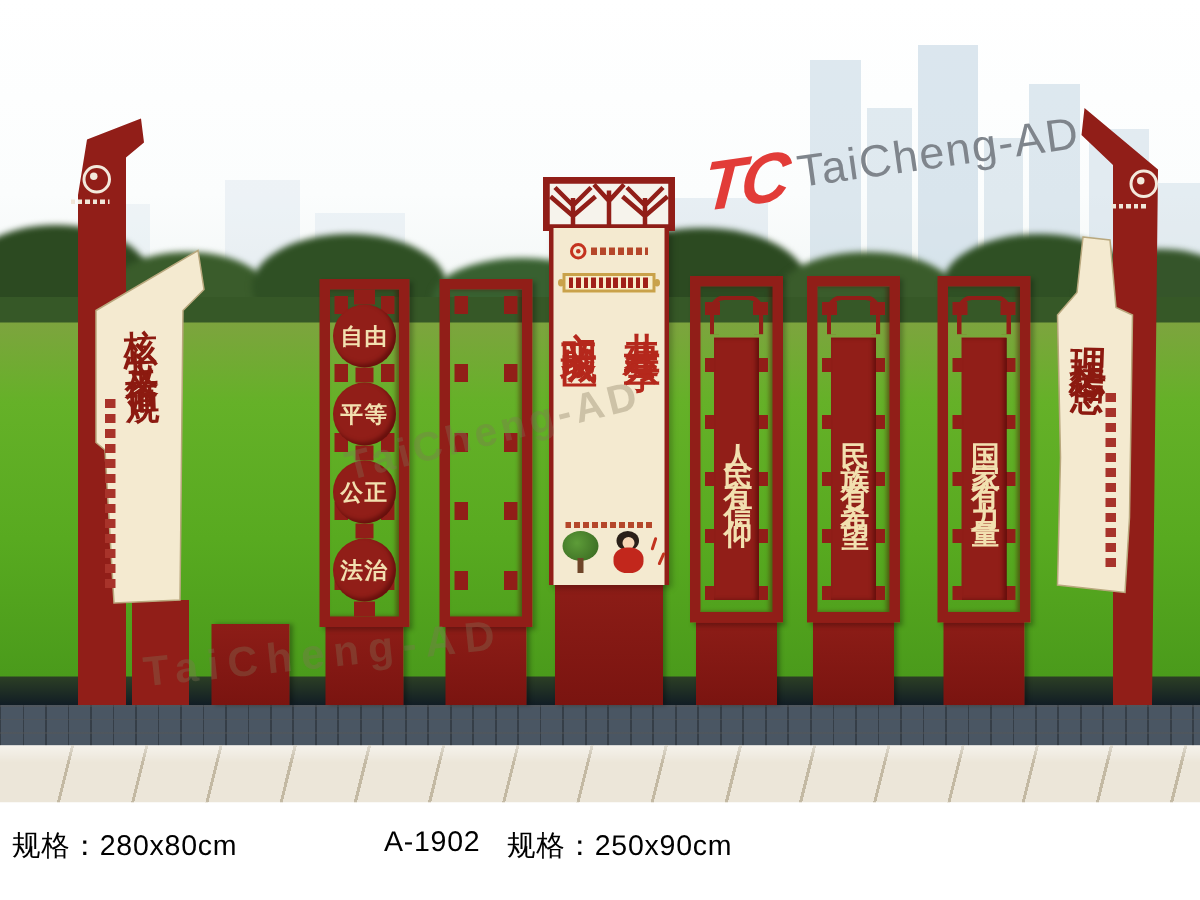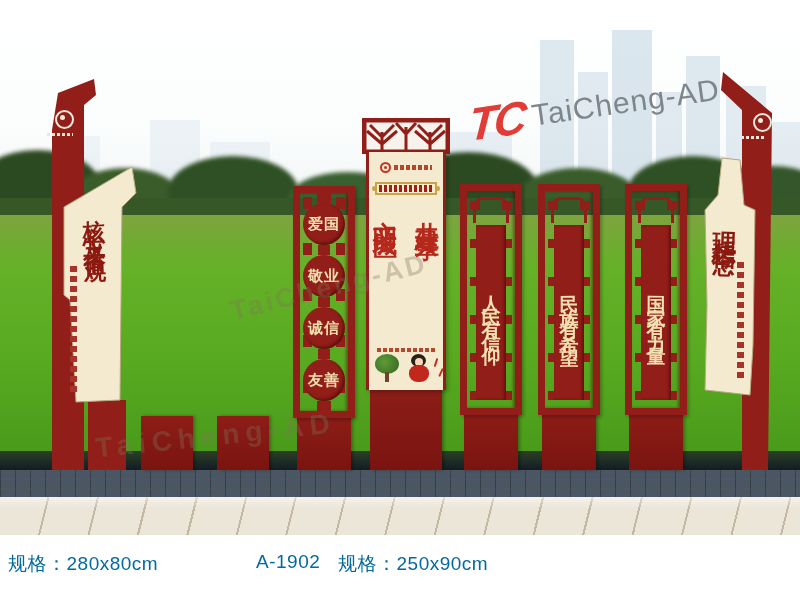--- a/index.html
+++ b/index.html
@@ -98,21 +98,21 @@
 
   
   #bigWm{left:468px;top:80px;z-index:40;transform:rotate(-8deg);display:flex;
         align-items:center;gap:8px;white-space:nowrap;}
   #bigWm .tc{font-size:46px;font-weight:900;font-style:italic;color:#e23c38;
         letter-spacing:-3px;transform:skewX(-12deg);}
   #bigWm .nm{font-size:30px;color:#7f858c;letter-spacing:1px;}
   .faintWm{z-index:41;color:rgba(130,118,88,.34);font-weight:bold;white-space:nowrap;}
 
   
-  .spec{top:551px;z-index:60;color:#0369a1;font-size:19px;font-weight:500;
+  .spec{top:551px;z-index:60;color:#000000;font-size:19px;font-weight:500;
         letter-spacing:.5px;white-space:nowrap;}
 </style>
 </head>
 <body>
 
 <div id="stage">
 
   <div class="abs" id="sky"></div>
   <div class="abs bldg" style="left:540px;top:40px;width:34px;height:192px;opacity:.55"></div>
   <div class="abs bldg" style="left:578px;top:72px;width:30px;height:160px;opacity:.5"></div>
@@ -149,44 +149,48 @@
     <polygon points="34,152 102,112 106,138 92,152 90,345 46,347 40,245 34,240" fill="#f4ead0" stroke="#b9a87e" stroke-width="1"></polygon>
   </svg>
   <div class="abs emblem" style="left:55px;top:110px"></div>
   <div class="abs emdash" style="left:47px;top:133px;width:26px"></div>
   <div class="abs dashcol" style="left:70px;top:266px;height:126px"></div>
   <div class="abs bladeTitle vtext" style="left:81px;top:202px;height:196px;transform:rotate(-2deg)">核心主义价值观</div>
 
   <div class="abs base" style="left:141px;top:416px;width:52px;height:54px"></div>
 
   <div class="abs base" style="left:217px;top:416px;width:52px;height:54px"></div>
+  <div class="abs frameA" style="left:213px;top:186px;width:60px;height:232px">
+    <div class="sidestripesA" style="left:3px"></div>
+      <div class="sidestripesA" style="right:3px"></div>
+    <div class="chainA">
+      <div class="knot"></div>
+      <div class="circleA">
+          <span>自由</span>
+        </div>
+      <div class="connA"></div>
+      <div class="circleA">
+          <span>平等</span>
+        </div>
+      <div class="connA"></div>
+      <div class="circleA">
+          <span>公正</span>
+        </div>
+      <div class="connA"></div>
+      <div class="circleA">
+          <span>法治</span>
+        </div>
+      <div class="knot"></div>
+    </div>
+  </div>
 
   <div class="abs base" style="left:297px;top:416px;width:54px;height:54px"></div>
   <div class="abs frameA" style="left:293px;top:186px;width:62px;height:232px">
     <div class="sidestripesA" style="left:3px"></div>
       <div class="sidestripesA" style="right:3px"></div>
-    <div class="chainA">
-      <div class="knot"></div>
-      <div class="circleA">
-          <span>爱国</span>
-        </div>
-      <div class="connA"></div>
-      <div class="circleA">
-          <span>敬业</span>
-        </div>
-      <div class="connA"></div>
-      <div class="circleA">
-          <span>诚信</span>
-        </div>
-      <div class="connA"></div>
-      <div class="circleA">
-          <span>友善</span>
-        </div>
-      <div class="knot"></div>
-    </div>
   </div>
 
   <div class="abs base" style="left:370px;top:388px;width:72px;height:82px"></div>
   <svg class="abs" style="left:362px;top:118px;z-index:21" width="88" height="36" viewBox="0 0 88 36">
     <rect x="2" y="2" width="84" height="32" fill="#f6f3ec" stroke="#911e18" stroke-width="5"></rect>
     <g stroke="#911e18" stroke-width="3" fill="none">
       <path d="M20,32 L20,14 M20,19 L8,7 M20,19 L32,7 M20,26 L5,13 M20,26 L35,13"></path>
       <path d="M68,32 L68,14 M68,19 L56,7 M68,19 L80,7 M68,26 L53,13 M68,26 L83,13"></path>
       <path d="M44,32 L44,9 M44,16 L34,5 M44,16 L54,5"></path>
     </g>

